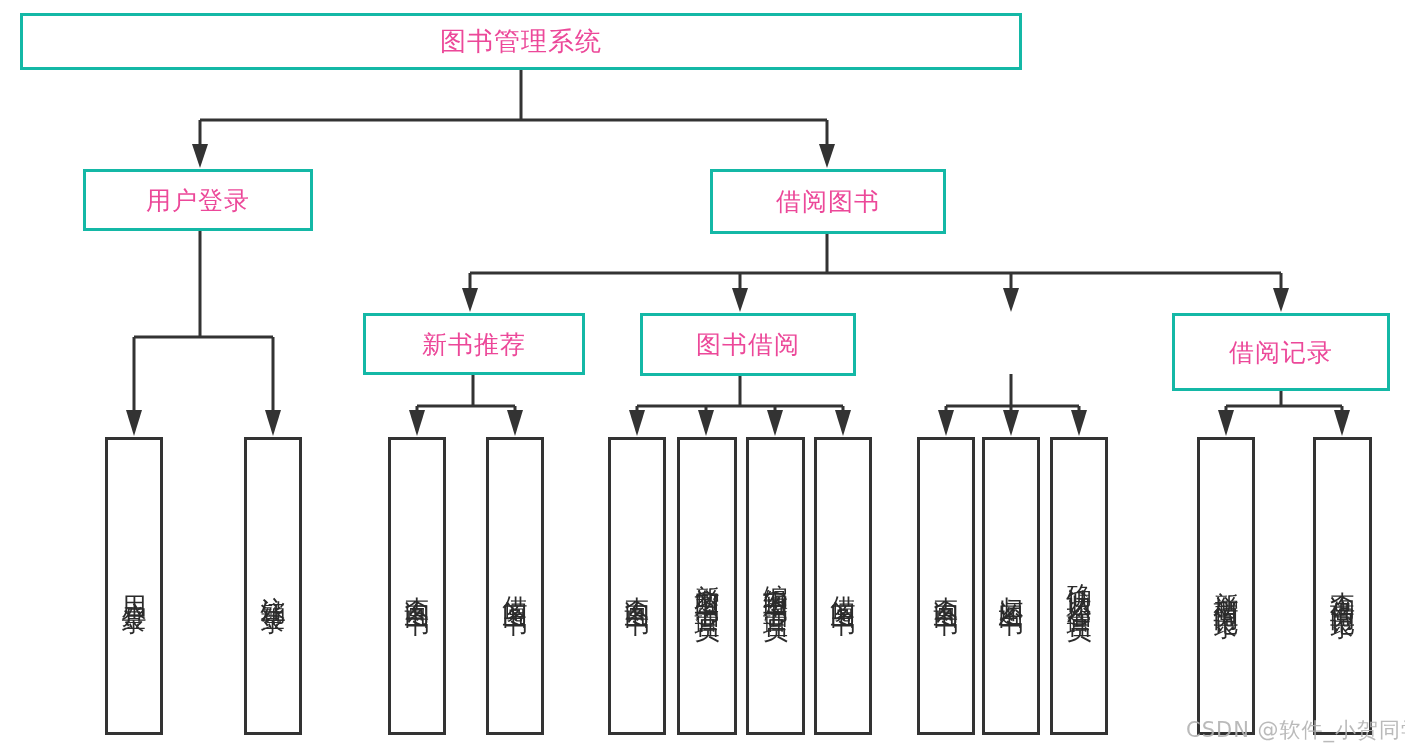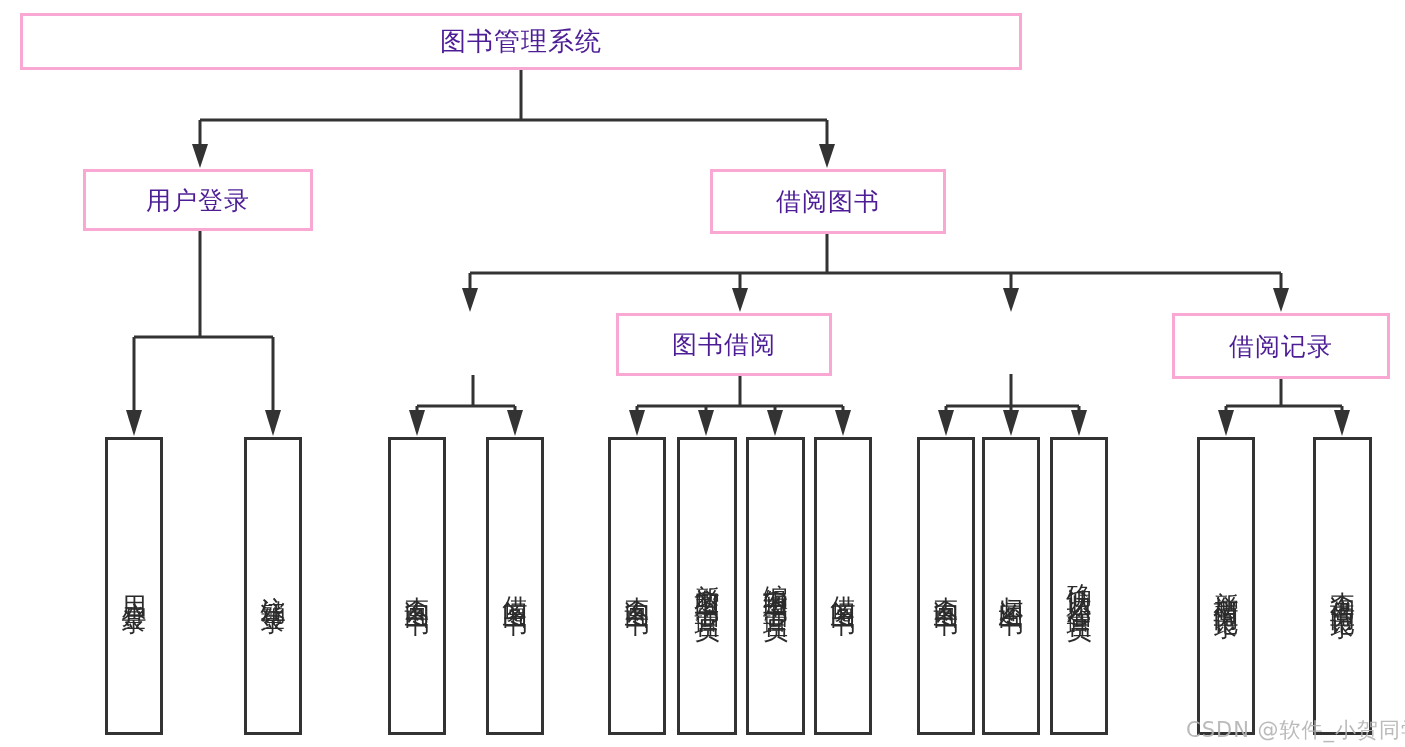--- a/index.html
+++ b/index.html
@@ -2,23 +2,23 @@
 <html><head>
 <meta charset="utf-8">
 <style>
   html,body{margin:0;padding:0;background:#ffffff;}
   #canvas{
     position:relative;width:1405px;height:747px;background:#ffffff;overflow:hidden;
     font-family:"DejaVu Sans","Liberation Sans",sans-serif;
   }
   #wires{position:absolute;left:0;top:0;width:1405px;height:747px;}
   .hbox{
-    position:absolute;background:#ffffff;border:3px solid #f9a8d4;box-sizing:border-box;
+    position:absolute;background:#ffffff;border:3px solid #14b8a6;box-sizing:border-box;
     display:flex;align-items:center;justify-content:center;
-    font-size:25px;letter-spacing:1px;color:#4c1d95;white-space:nowrap;
+    font-size:25px;letter-spacing:1px;color:#ec4899;white-space:nowrap;
   }
   .hbox.root{font-size:26px;}
   .vbox{
     position:absolute;top:437px;height:298px;width:58px;
     background:#ffffff;border:3px solid #333333;box-sizing:border-box;
     display:flex;align-items:center;justify-content:center;
   }
   .vbox span{
     writing-mode:vertical-rl;text-orientation:mixed;
     font-size:25px;letter-spacing:5px;line-height:1;color:#2b2b2b;
@@ -84,22 +84,23 @@
       <polygon points="1218,410 1234,410 1226,436"></polygon>
       <polygon points="1334,410 1350,410 1342,436"></polygon>
     </g>
   </svg>
 
   <div class="hbox root" style="left:20px;top:13px;width:1002px;height:57px">图书管理系统</div>
 
   <div class="hbox" style="left:83px;top:169px;width:230px;height:62px">用户登录</div>
   <div class="hbox" style="left:710px;top:169px;width:236px;height:65px">借阅图书</div>
 
-  <div class="hbox" style="left:616px;top:313px;width:216px;height:63px">图书借阅</div>
-  <div class="hbox" style="left:1172px;top:313px;width:218px;height:66px">借阅记录</div>
+  <div class="hbox" style="left:363px;top:313px;width:222px;height:62px">新书推荐</div>
+  <div class="hbox" style="left:640px;top:313px;width:216px;height:63px">图书借阅</div>
+  <div class="hbox" style="left:1172px;top:313px;width:218px;height:78px">借阅记录</div>
 
   <div class="vbox" style="left:105px">
     <span>用户登录</span>
   </div>
   <div class="vbox" style="left:244px">
     <span>注销登录</span>
   </div>
 
   <div class="vbox" style="left:388px">
     <span>查询图书</span>

